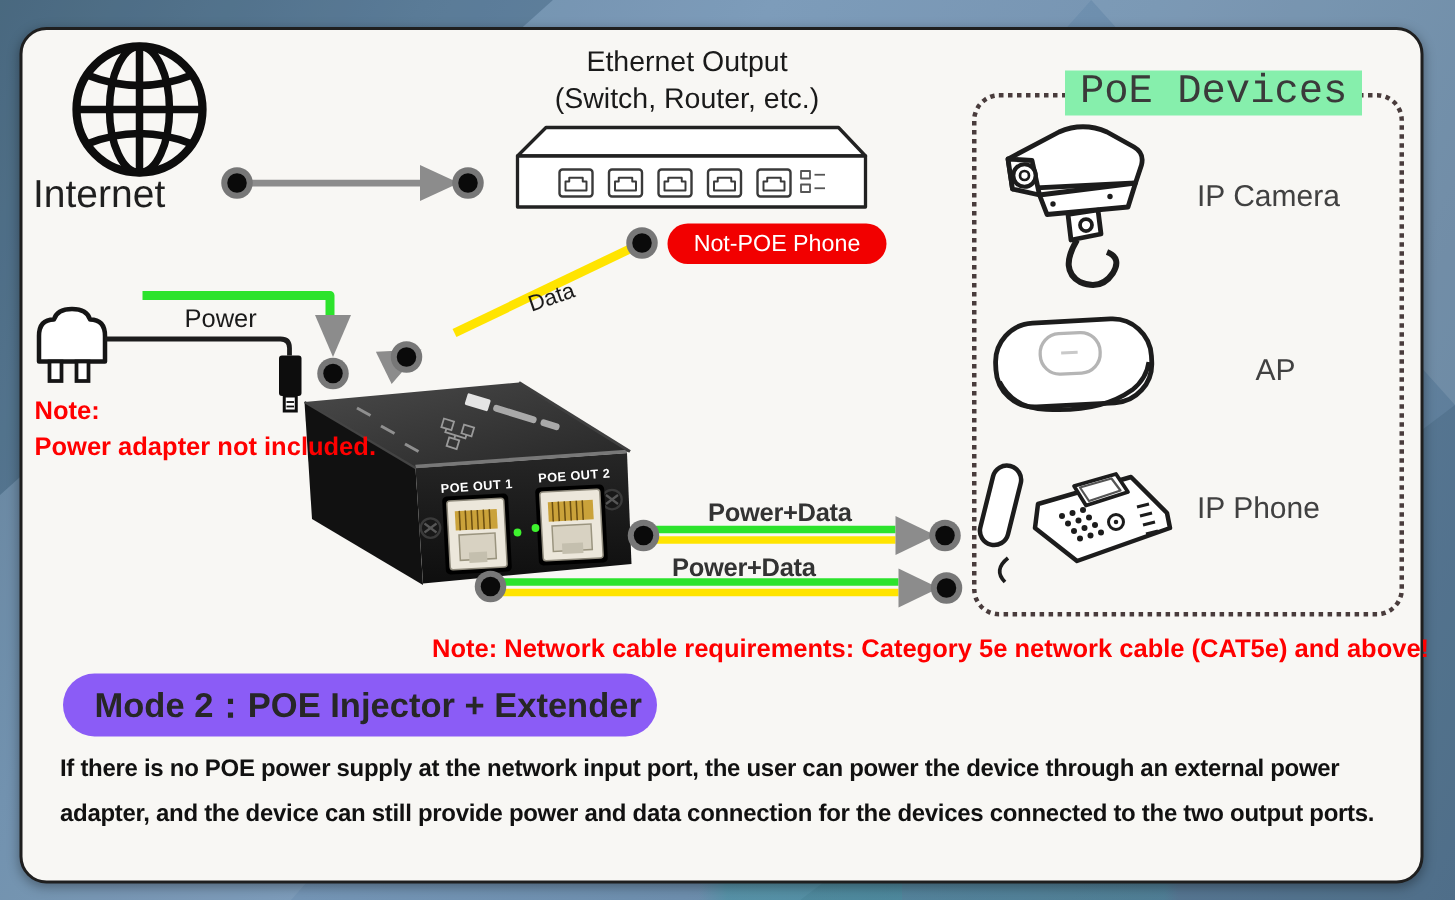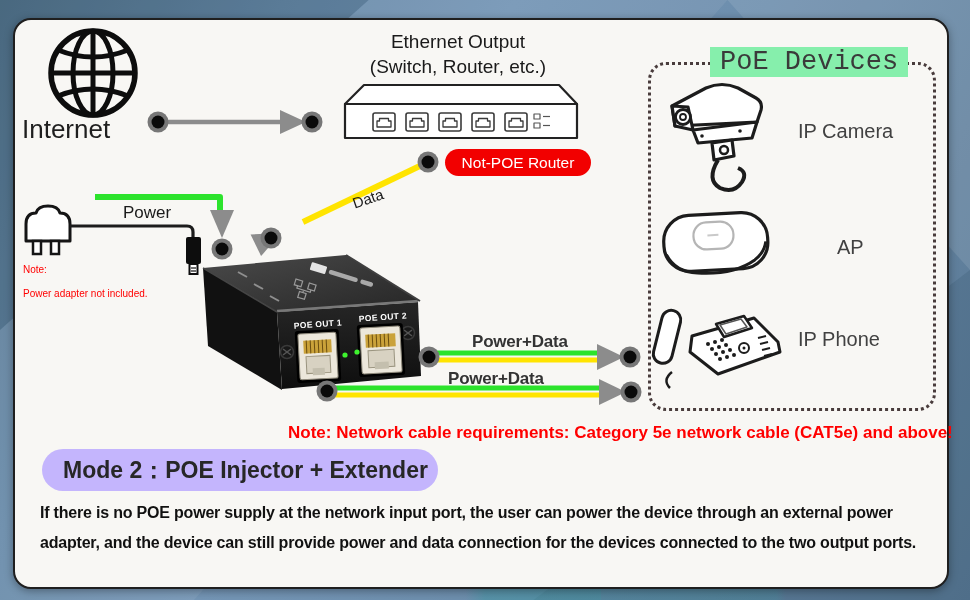--- a/index.html
+++ b/index.html
@@ -18,34 +18,34 @@
         border:2px solid #1f1f1f;border-radius:18px;box-shadow:0 2px 8px rgba(0,0,0,0.35);}
   .diagram-svg{left:0;top:0;width:970px;height:600px;}
   .lbl{position:absolute;color:#1a1a1a;white-space:nowrap;}
   .internet{left:22px;top:114px;font-size:26px;color:#1f1f1f;}
   .eth-title{left:330px;top:31px;width:256px;text-align:center;font-size:19px;}
   .eth-sub{left:330px;top:56px;width:256px;text-align:center;font-size:19px;}
   .pill{left:445px;top:149px;width:146px;height:27px;background:#f20000;border-radius:13.5px;
         color:#fff;font-size:15.5px;text-align:center;line-height:27px;}
   .data-lbl{left:352px;top:190px;font-size:15px;transform:rotate(-19deg);}
   .power-lbl{left:123px;top:203px;font-size:17px;}
-  .rednote{color:#ff0000;font-weight:normal;font-size:10px;}
+  .rednote{color:#ff0000;font-weight:bold;font-size:17px;}
   .note1{left:23px;top:264px;}
   .note2{left:23px;top:288px;}
   .pdl{font-weight:bold;font-size:17px;color:#333;letter-spacing:-0.2px;}
   .pd1{left:472px;top:332px;}
   .pd2{left:448px;top:369px;}
   .poe-box{left:648px;top:62px;width:282px;height:343px;border:3px dotted #493c3c;border-radius:18px;}
   .poe-title{left:710px;top:47px;background:#86efac;padding:0 10px;font-size:27px;color:#3a3a3a;font-family:Liberation Mono, monospace;}
   .dev-lbl{font-size:20px;color:#414141;}
   .cam-lbl{left:798px;top:120px;}
   .ap-lbl{left:837px;top:236px;}
   .phone-lbl{left:798px;top:328px;}
   .cable-note{left:288px;top:423px;font-size:17px;color:#ff0000;font-weight:bold;}
-  .banner{left:42px;top:449px;width:396px;height:42px;background:#c4b5fd;border-radius:21px;
+  .banner{left:42px;top:449px;width:396px;height:42px;background:#8b5cf6;border-radius:21px;
           color:#272727;font-weight:bold;font-size:23px;line-height:42px;padding-left:21px;
           box-sizing:border-box;white-space:pre;}
   .desc{left:40px;width:900px;font-size:16px;font-weight:bold;color:#111;letter-spacing:-0.2px;}
   .desc1{top:504px;}
   .desc2{top:534px;}
 </style>
 </head>
 <body>
 
 <div class="facet facet1"></div>
@@ -280,21 +280,21 @@
     <g transform="rotate(14 20 40)">
       <rect x="2" y="16" width="19" height="54" rx="9.5"></rect>
     </g>
     <path d="M16,76 Q6,84 14,92" fill="none" stroke-width="2.5"></path>
   </g>
 </svg>
 
 <div class="lbl internet">Internet</div>
 <div class="lbl eth-title">Ethernet Output</div>
 <div class="lbl eth-sub">(Switch, Router, etc.)</div>
-<div class="abs pill">Not-POE Router</div>
+<div class="abs pill">Not-POE Phone</div>
 <div class="lbl data-lbl">Data</div>
 <div class="lbl power-lbl">Power</div>
 <div class="lbl rednote note1">Note:</div>
 <div class="lbl rednote note2">Power adapter not included.</div>
 <div class="lbl pdl pd1">Power+Data</div>
 <div class="lbl pdl pd2">Power+Data</div>
 <div class="lbl poe-title">PoE Devices</div>
 <div class="lbl dev-lbl cam-lbl">IP Camera</div>
 <div class="lbl dev-lbl ap-lbl">AP</div>
 <div class="lbl dev-lbl phone-lbl">IP Phone</div>

